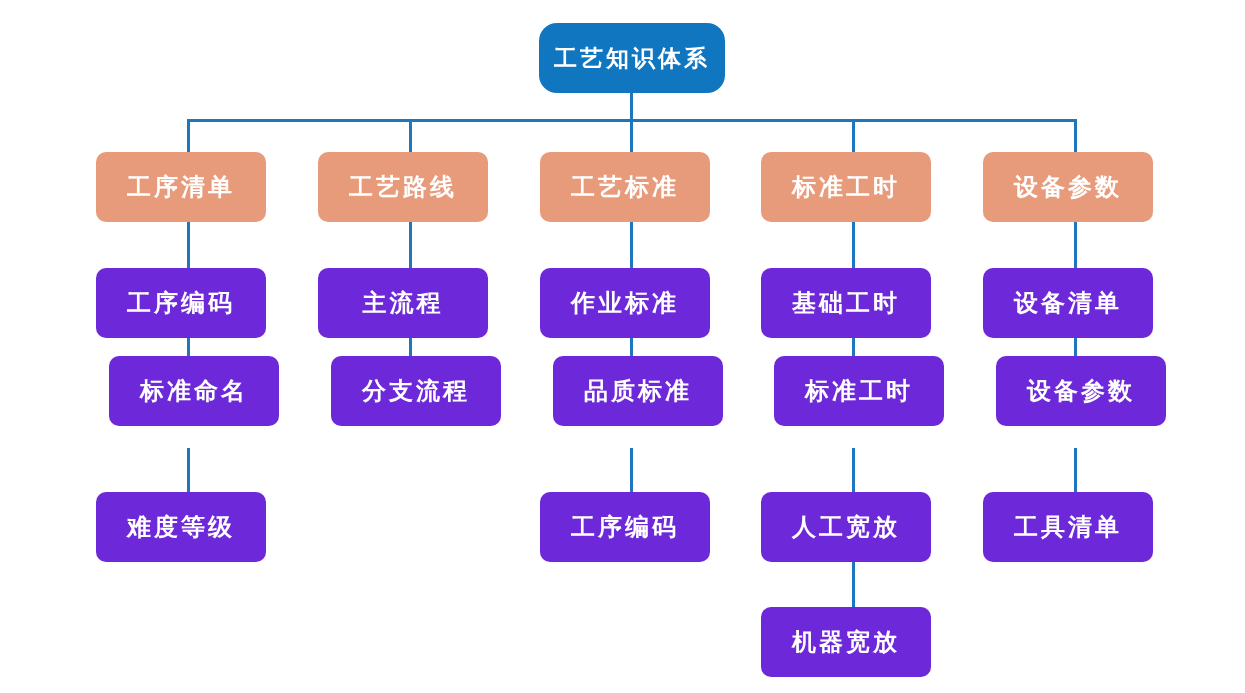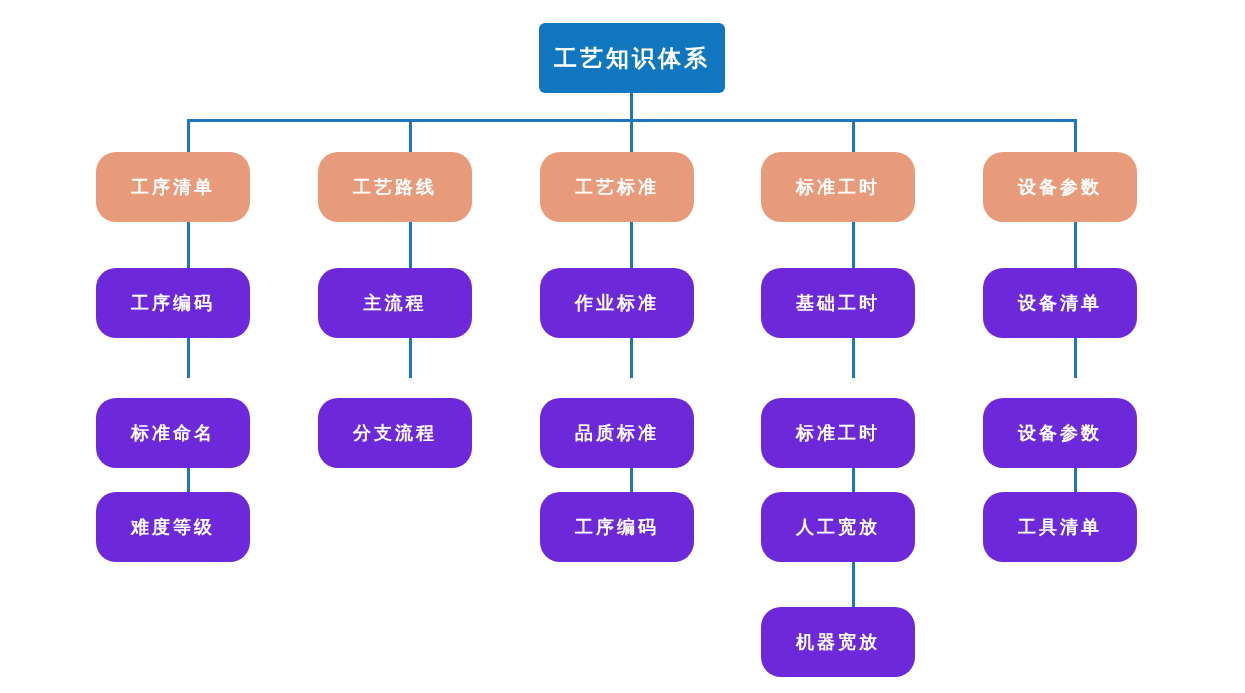--- a/index.html
+++ b/index.html
@@ -10,53 +10,53 @@
   }
   .canvas {
     position: relative;
     width: 1245px;
     height: 693px;
     background: #ffffff;
     overflow: hidden;
   }
   .node {
     position: absolute;
-    width: 154px;
+    width: 170px;
     height: 70px;
-    border-radius: 20px;
+    border-radius: 10px;
     display: flex;
     align-items: center;
     justify-content: center;
     color: #ffffff;
     font-weight: bold;
-    font-size: 18px;
+    font-size: 24px;
     letter-spacing: 3px;
     white-space: nowrap;
     box-sizing: border-box;
     z-index: 2;
   }
   .root {
     left: 539px;
     top: 23px;
     width: 186px;
     background: #1176C0;
     font-size: 23px;
-    border-radius: 6px;
+    border-radius: 18px;
   }
   .branch { background: #E89B7B; top: 152px; }
   .child  { background: #6d28d9; }
 
   .b0 { left: 96px;  }
   .b1 { left: 318px; }
   .b2 { left: 540px; }
   .b3 { left: 761px; }
   .b4 { left: 983px; }
 
   .rowB { top: 268px; }
-  .rowC { top: 398px; }
+  .rowC { top: 356px; margin-left: 13px; }
   .rowD { top: 492px; }
   .rowE { top: 607px; }
 
   .line {
     position: absolute;
     background: #1E76BD;
     z-index: 1;
   }
   .vline { width: 3px; }
   .hline { height: 3px; }

